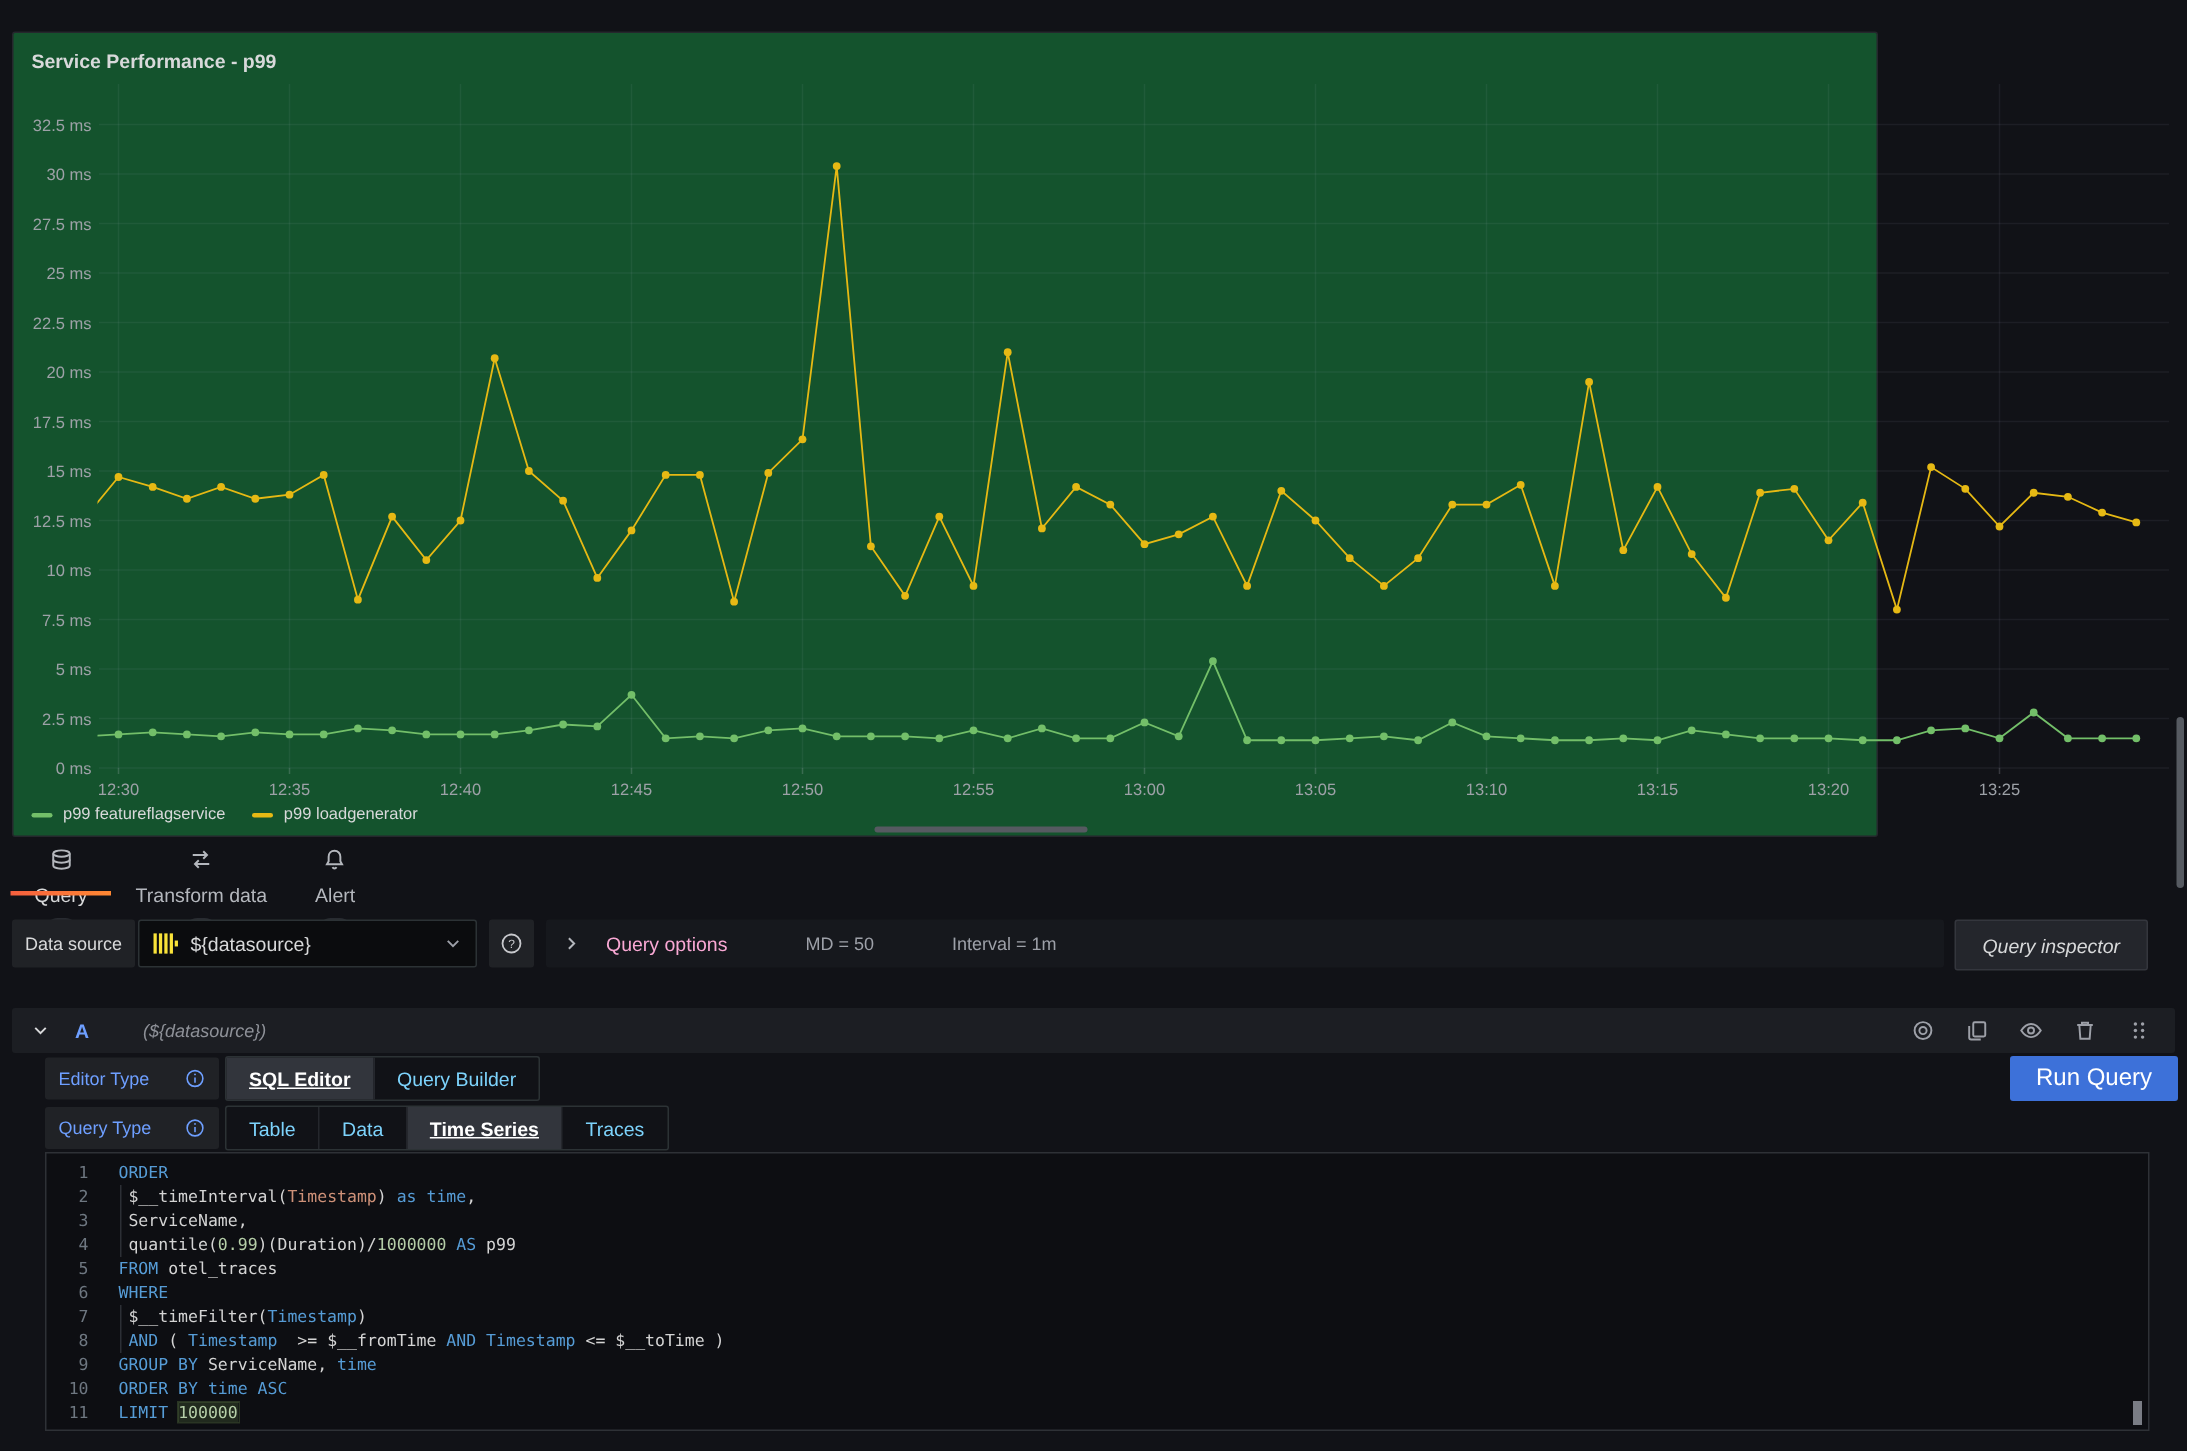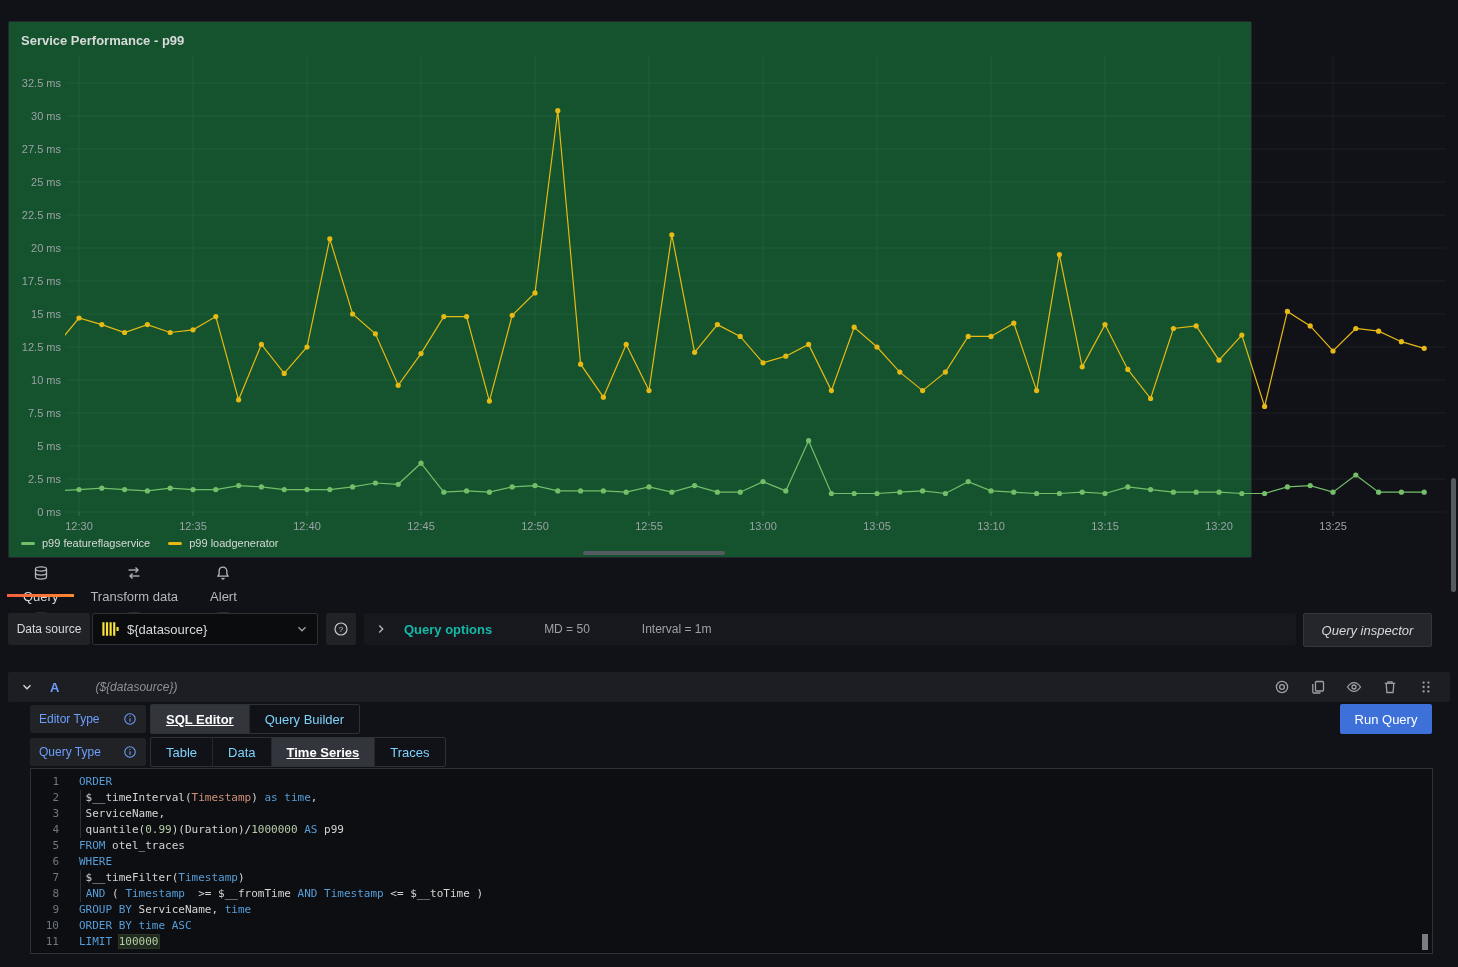--- a/index.html
+++ b/index.html
@@ -34,21 +34,21 @@
         font-size:12px;font-weight:500;color:#d8d9da;}
   #ds-label{position:absolute;left:8px;top:613px;width:82px;height:32px;justify-content:center;}
   #ds-select{position:absolute;left:92px;top:613px;width:226px;height:32px;background:#0b0c0e;
              border:1px solid #2c3235;border-radius:2px;display:flex;align-items:center;
              padding:0 8px;gap:8px;box-sizing:border-box;font-size:13px;color:#d8d9da;cursor:pointer;}
   #ds-select .grow{flex:1;}
   #ds-help{position:absolute;left:326px;top:613px;width:30px;height:32px;background:#202226;
            border-radius:2px;display:flex;align-items:center;justify-content:center;color:#c7c8cc;cursor:pointer;}
   #qopts{position:absolute;left:364px;top:613px;width:932px;height:32px;background:#16181d;border-radius:2px;
          display:flex;align-items:center;gap:16px;padding:0 10px;box-sizing:border-box;}
-  #qopts .qo-link{color:#14b8a6;font-size:13px;font-weight:700;cursor:pointer;}
+  #qopts .qo-link{color:#f9a8d4;font-size:13px;font-weight:400;cursor:pointer;}
   #qopts .qo-stat{color:#9da0a8;font-size:12px;margin-left:36px;}
   #qinspect{position:absolute;left:1303px;top:613px;width:127px;height:32px;background:#24262c;
             border:1px solid #34363d;border-radius:2px;display:flex;align-items:center;justify-content:center;
             font-size:13px;color:#d8d9da;cursor:pointer;font-style:italic;}
 
   
   #qheader{position:absolute;left:8px;top:672px;width:1442px;height:30px;background:#1c1e23;border-radius:2px;
            display:flex;align-items:center;padding:0 12px;box-sizing:border-box;}
   #qheader .refid{margin-left:16px;color:#6e9fff;font-size:13px;font-weight:600;}
   #qheader .hint{margin-left:36px;color:#8e9198;font-size:12px;font-style:italic;}
@@ -60,22 +60,22 @@
          display:flex;align-items:center;justify-content:space-between;padding:0 9px;box-sizing:border-box;
          color:#6e9fff;font-size:12px;font-weight:500;}
   #row1-chip{top:705px;} #row2-chip{top:738px;}
   .seg{position:absolute;left:150px;height:30px;display:flex;align-items:stretch;border:1px solid #2c3235;
        border-radius:2px;box-sizing:border-box;background:#111217;}
   #seg-editor{top:704px;} #seg-query{top:737px;}
   .seg .opt{display:flex;align-items:center;padding:0 15px;font-size:13px;color:#7dd3fc;
             border-left:1px solid #25272d;cursor:pointer;}
   .seg .opt:first-child{border-left:none;}
   .seg .opt.active{background:#32353c;color:#ffffff;font-weight:600;text-decoration:underline;}
-  #run-btn{position:absolute;left:1340px;top:704px;width:92px;height:30px;background:#3d71d9;border-radius:2px;
-           display:flex;align-items:center;justify-content:center;color:#fff;font-size:13px;font-weight:500;cursor:pointer;}
+  #run-btn{position:absolute;left:1340px;top:704px;width:112px;height:30px;background:#3d71d9;border-radius:2px;
+           display:flex;align-items:center;justify-content:center;color:#fff;font-size:16px;font-weight:500;cursor:pointer;}
 
   
   #code{position:absolute;left:30px;top:768px;width:1403px;height:186px;background:#0d0e12;
         border:1px solid #2e3136;box-sizing:border-box;padding-top:5px;overflow:hidden;
         font-family:"DejaVu Sans Mono",monospace;font-size:11px;line-height:16px;}
   .cl{display:flex;height:16px;white-space:pre;}
   .ln{width:28px;text-align:right;color:#6e7781;flex:none;}
   .ct{padding-left:20px;color:#d4d4d4;}
   .tk-kw{color:#569cd6;} .tk-str{color:#ce9178;} .tk-num{color:#b5cea8;} .tk-pl{color:#d4d4d4;}
   .tk-numhl{color:#b5cea8;background:rgba(130,170,90,0.18);box-shadow:0 0 0 1px rgba(130,170,90,0.25);}

